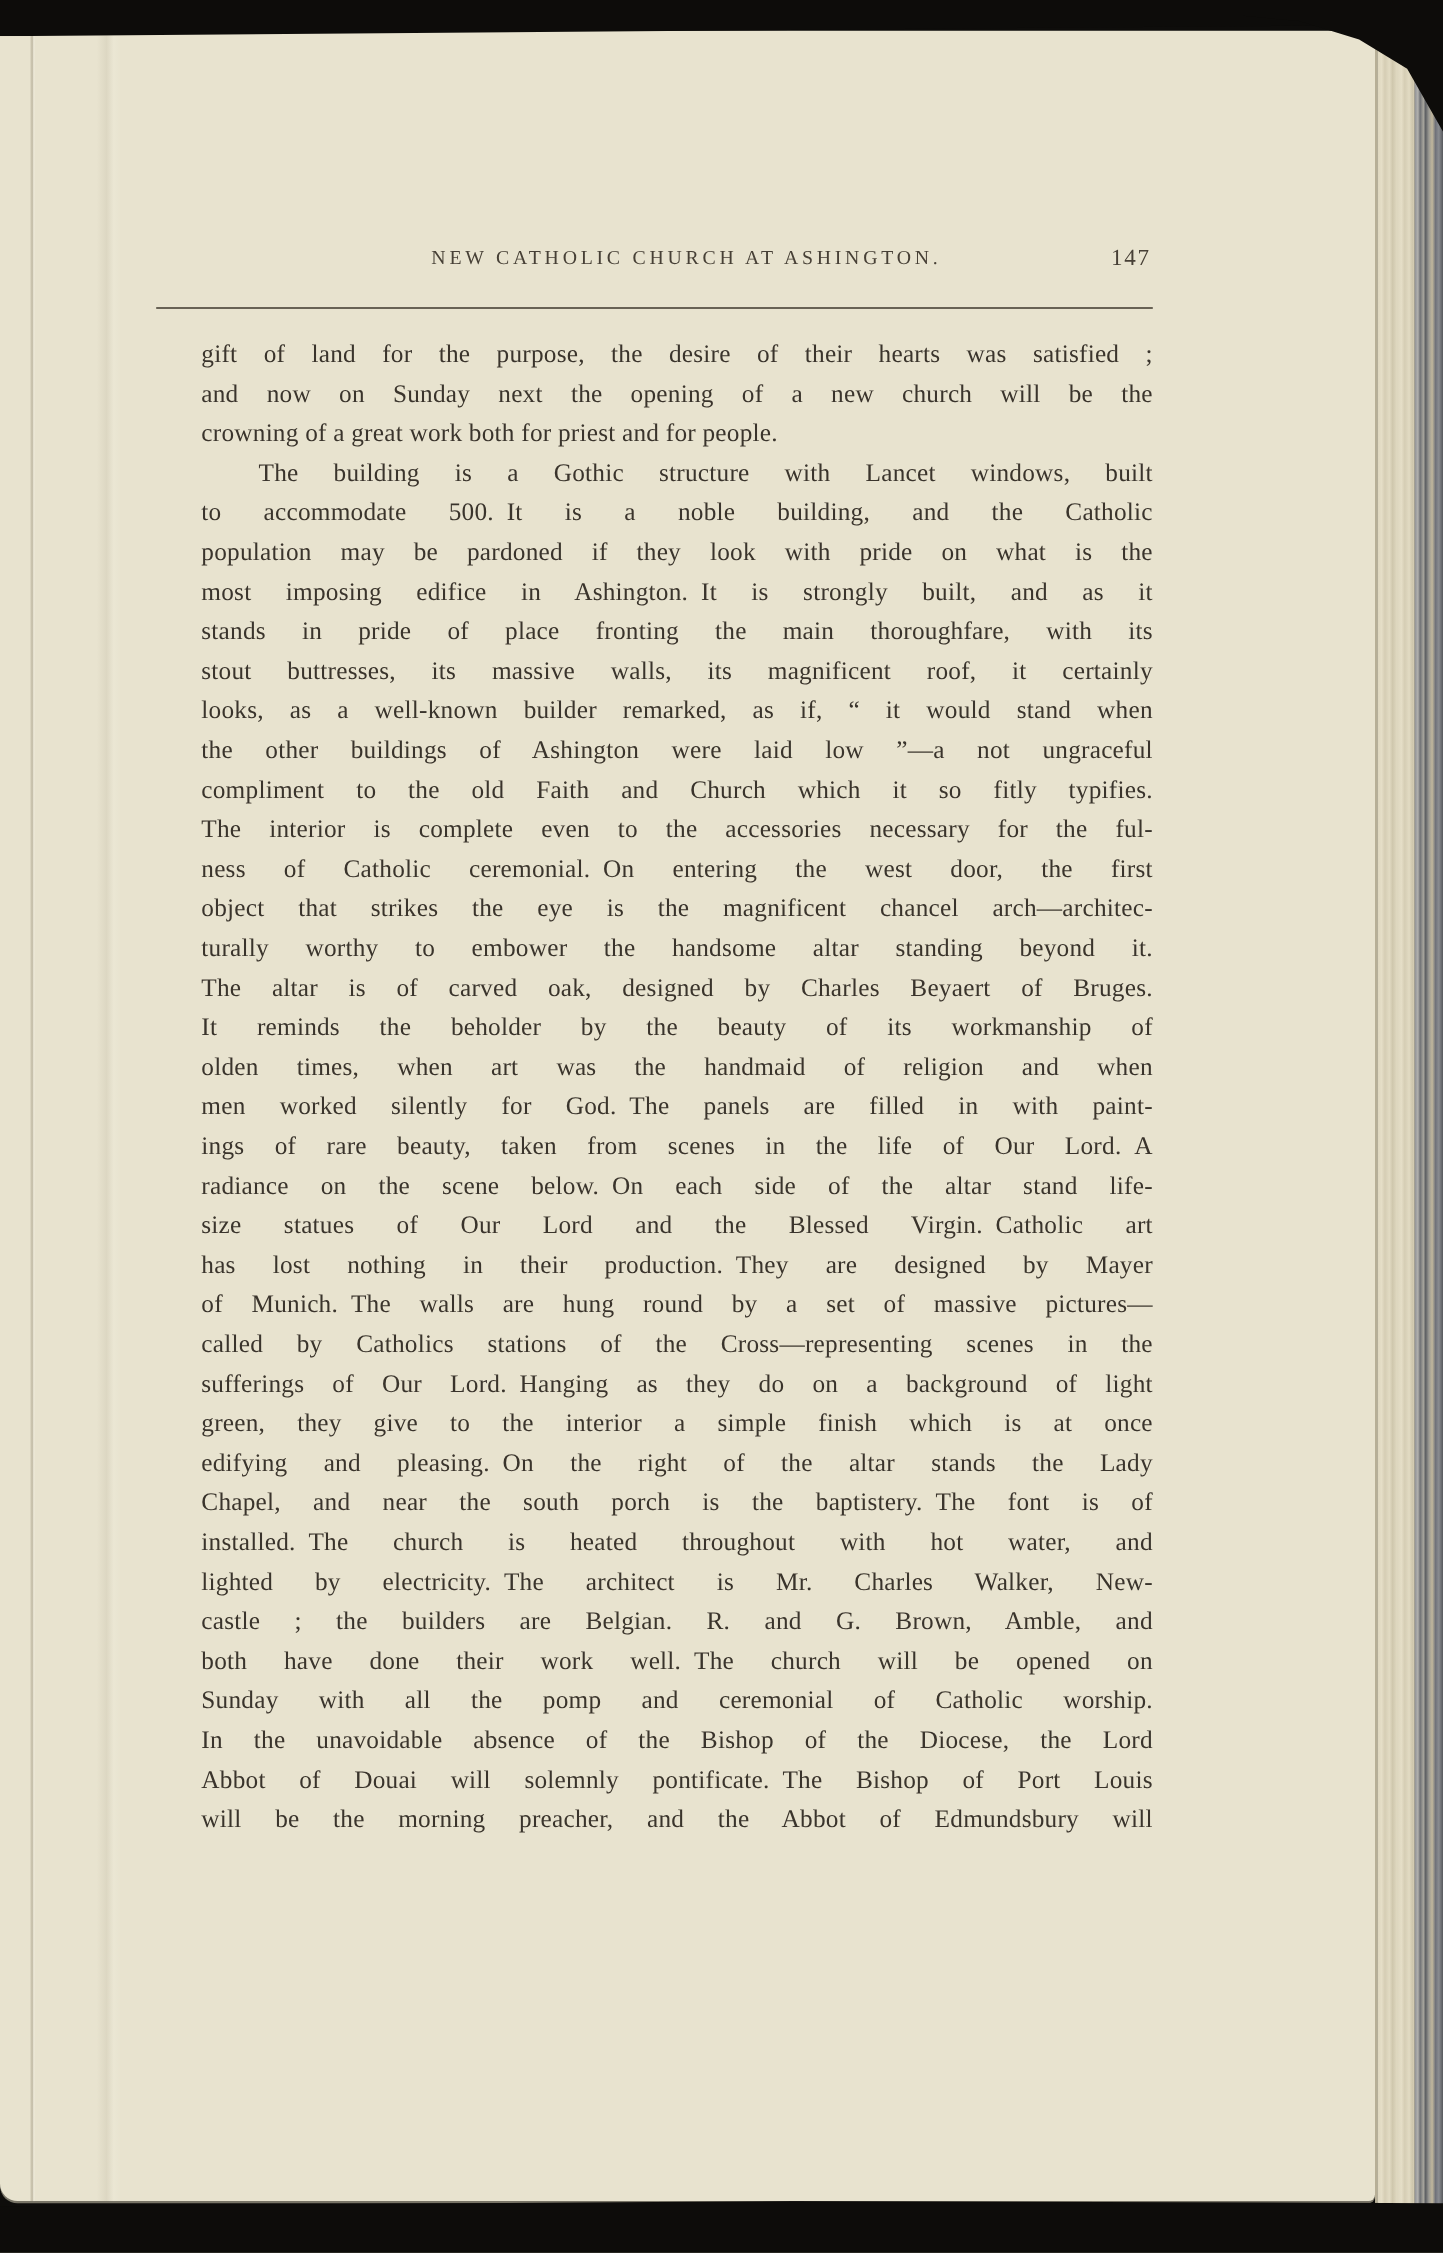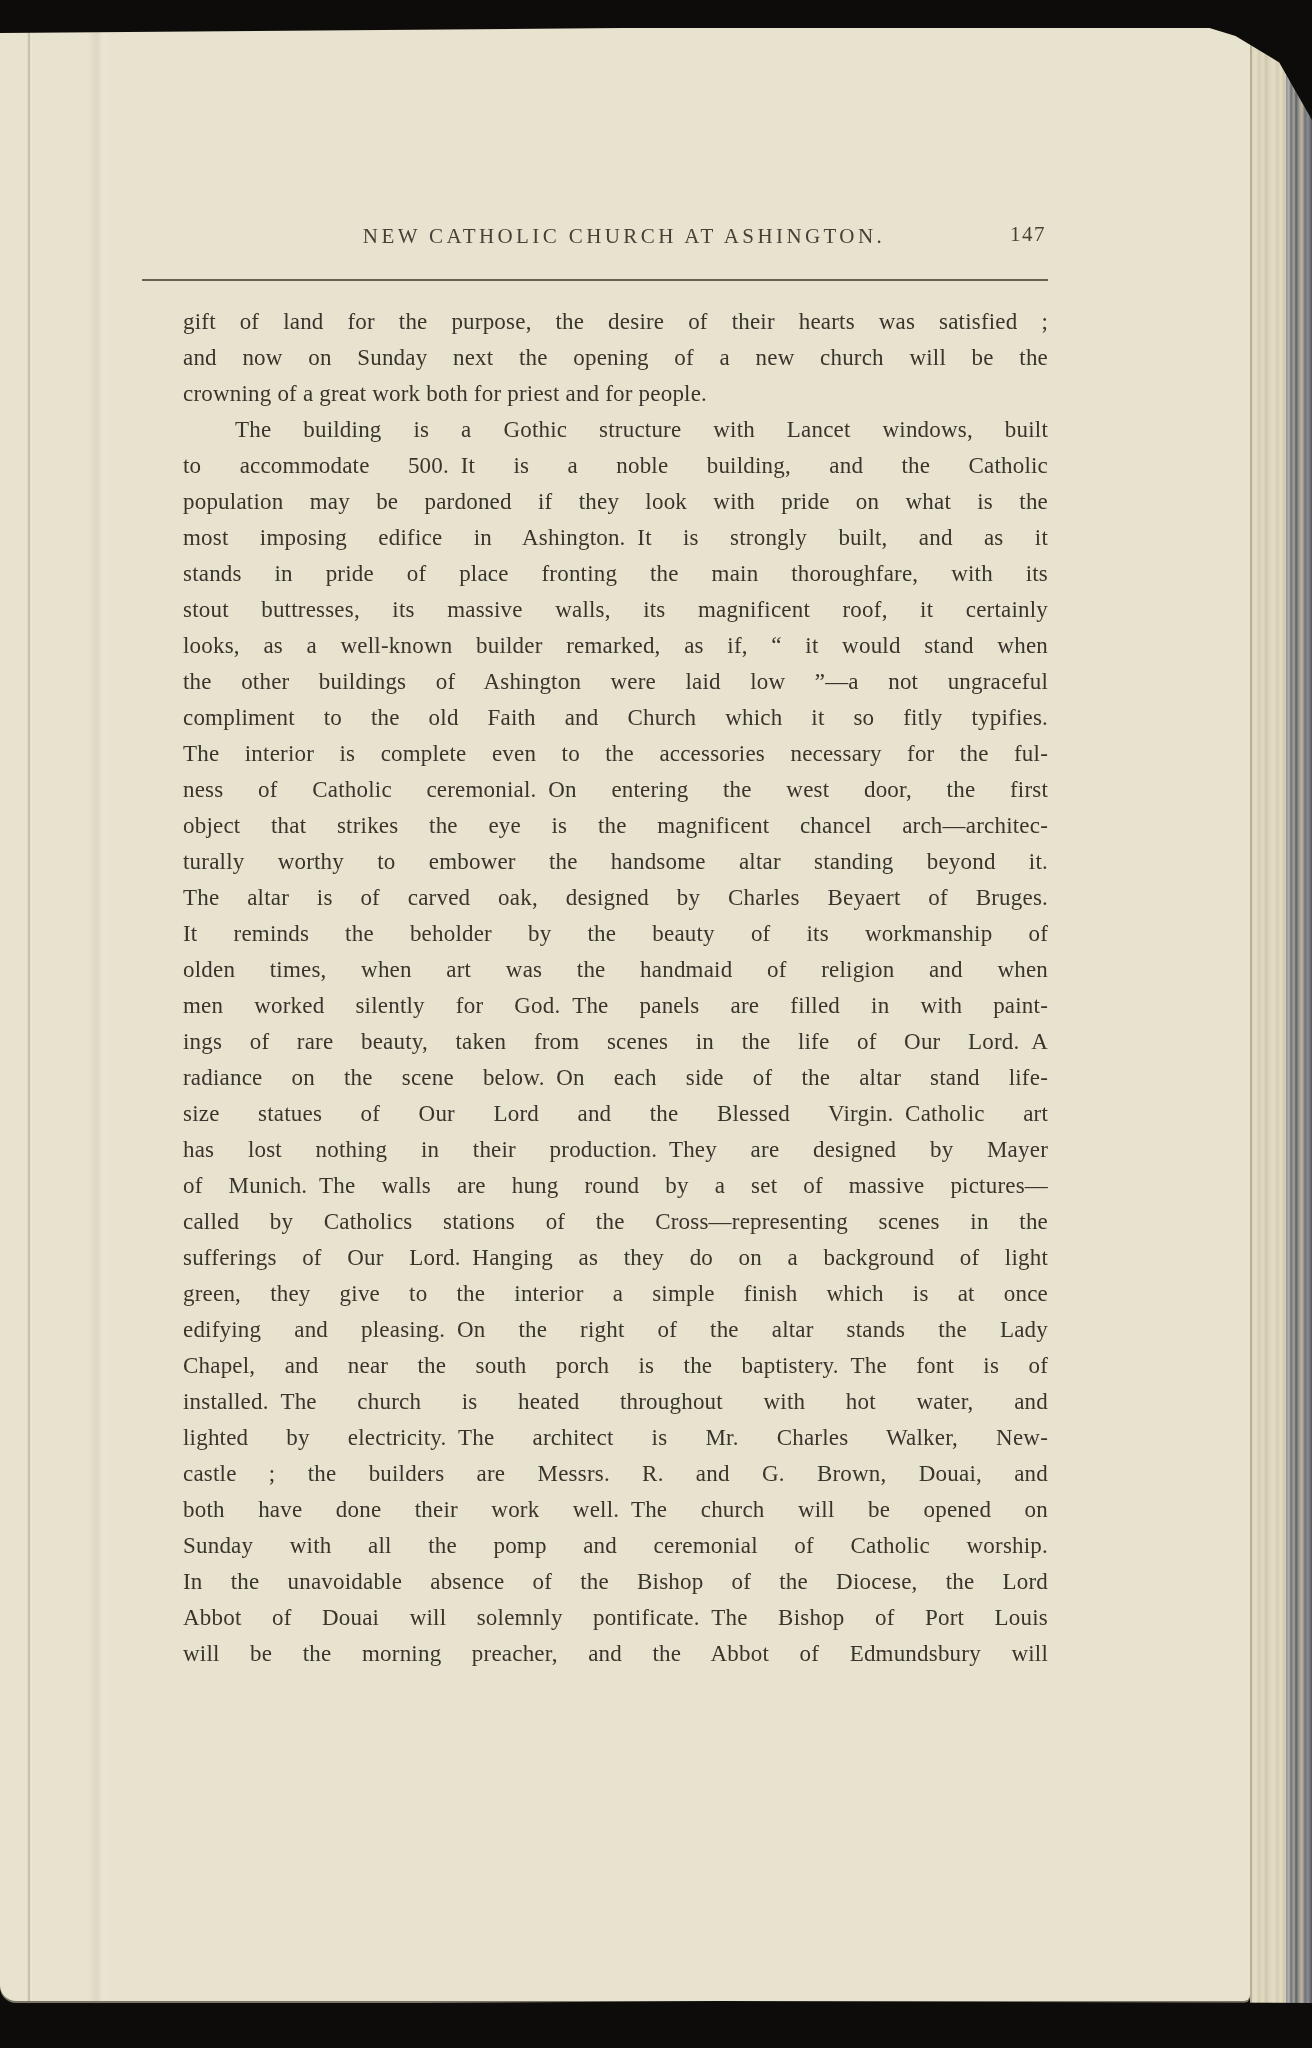--- a/index.html
+++ b/index.html
@@ -64,21 +64,21 @@
     clip-path:polygon(0 10%,55% 0,100% 4%,100% 100%,0 100%);
     z-index:6;
   }
   
   .header{
     position:absolute;left:142px;top:222px;width:906px;height:32px;z-index:4;
     color:#474036;
   }
   .running-title{
     position:absolute;left:482px;top:2px;transform:translateX(-50%);
-    font-size:21px;letter-spacing:3.4px;white-space:nowrap;
+    font-size:18px;letter-spacing:3.4px;white-space:nowrap;
   }
   .page-number{
     position:absolute;right:2px;top:0;font-size:21px;letter-spacing:1.5px;
   }
   .rule{
     position:absolute;left:142px;top:279px;width:906px;height:0;
     border-top:2px solid rgba(68,61,50,0.78);z-index:4;
   }
   .body-text{
     position:absolute;left:142px;top:304px;width:906px;z-index:4;
@@ -134,21 +134,21 @@
     <div class="text-line">size statues of Our Lord and the Blessed Virgin. Catholic art</div>
     <div class="text-line">has lost nothing in their production. They are designed by Mayer</div>
     <div class="text-line">of Munich. The walls are hung round by a set of massive pictures—</div>
     <div class="text-line">called by Catholics stations of the Cross—representing scenes in the</div>
     <div class="text-line">sufferings of Our Lord. Hanging as they do on a background of light</div>
     <div class="text-line">green, they give to the interior a simple finish which is at once</div>
     <div class="text-line">edifying and pleasing. On the right of the altar stands the Lady</div>
     <div class="text-line">Chapel, and near the south porch is the baptistery. The font is of</div>
     <div class="text-line">installed. The church is heated throughout with hot water, and</div>
     <div class="text-line">lighted by electricity. The architect is Mr. Charles Walker, New-</div>
-    <div class="text-line">castle ; the builders are Messrs. R. and G. Brown, Douai, and</div>
+    <div class="text-line">castle ; the builders are Belgian. R. and G. Brown, Amble, and</div>
     <div class="text-line">both have done their work well. The church will be opened on</div>
     <div class="text-line">Sunday with all the pomp and ceremonial of Catholic worship.</div>
     <div class="text-line">In the unavoidable absence of the Bishop of the Diocese, the Lord</div>
     <div class="text-line">Abbot of Douai will solemnly pontificate. The Bishop of Port Louis</div>
     <div class="text-line">will be the morning preacher, and the Abbot of Edmundsbury will</div>
   </div>
 
 <div class="band-top"></div>
 <div class="corner-tr"></div>
 <div class="band-bottom"></div>

